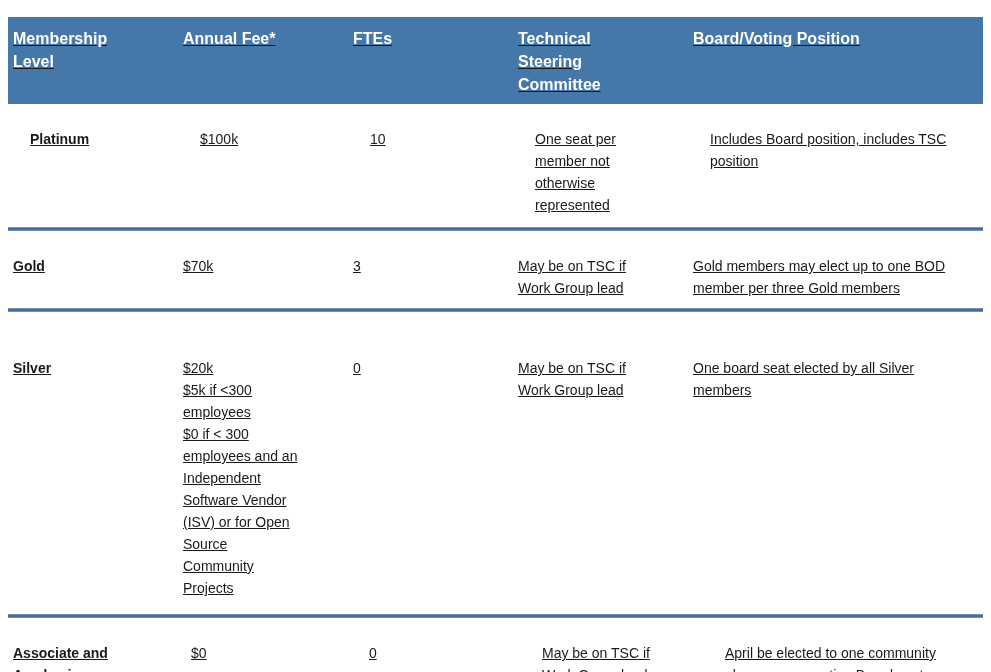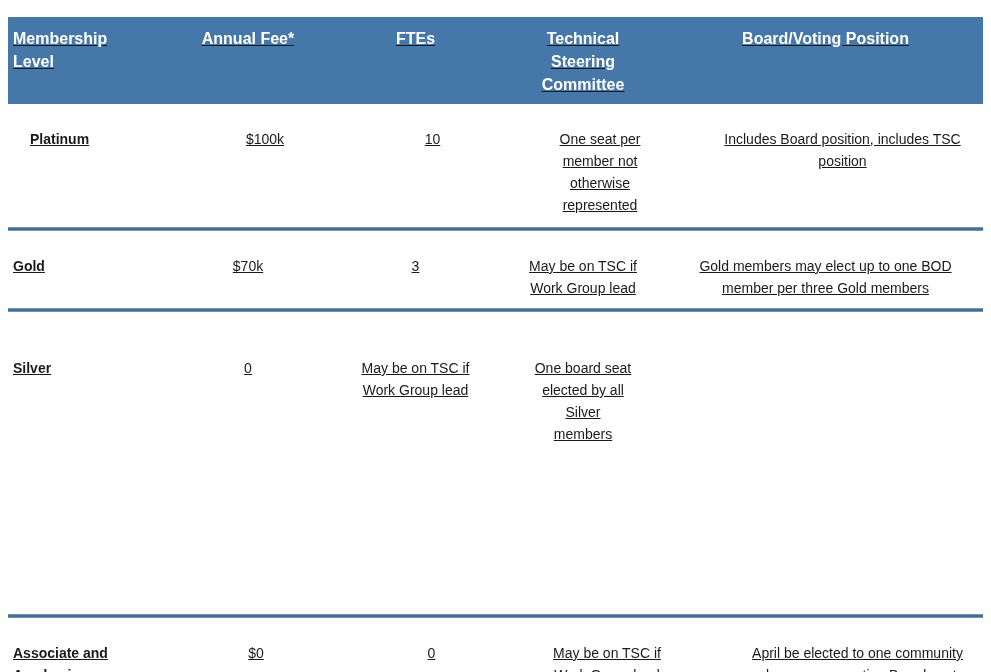--- a/index.html
+++ b/index.html
@@ -39,21 +39,21 @@
     font-size:16px;
     line-height:23px;
     padding-top:10px;
   }
   .cell{
     box-sizing:border-box;
     white-space:pre-line;
     font-size:14px;
     line-height:22px;
     padding-top:24px;
-    text-align:center;
+    text-align:left;
     padding-left:20px;
     padding-right:20px;
   }
   .col-level{
     text-align:left;
     padding-left:5px;
     padding-right:15px;
     font-weight:700;
   }
   .col-board{
@@ -107,20 +107,31 @@
     <div class="cell">May be on TSC if
 Work Group lead</div>
     <div class="cell col-board">Gold members may elect up to one BOD
 member per three Gold members</div>
   </div>
 
   <div class="divider"></div>
 
   <div class="row tbody-row row-silver">
     <div class="cell col-level">Silver</div>
+    <div class="cell">$20k
+$5k if &lt;300
+employees
+$0 if &lt; 300
+employees and an
+Independent
+Software Vendor
+(ISV) or for Open
+Source
+Community
+Projects</div>
     <div class="cell">0</div>
     <div class="cell">May be on TSC if
 Work Group lead</div>
     <div class="cell col-board">One board seat elected by all Silver
 members</div>
   </div>
 
   <div class="divider"></div>
 
   <div class="row tbody-row row-associate">

